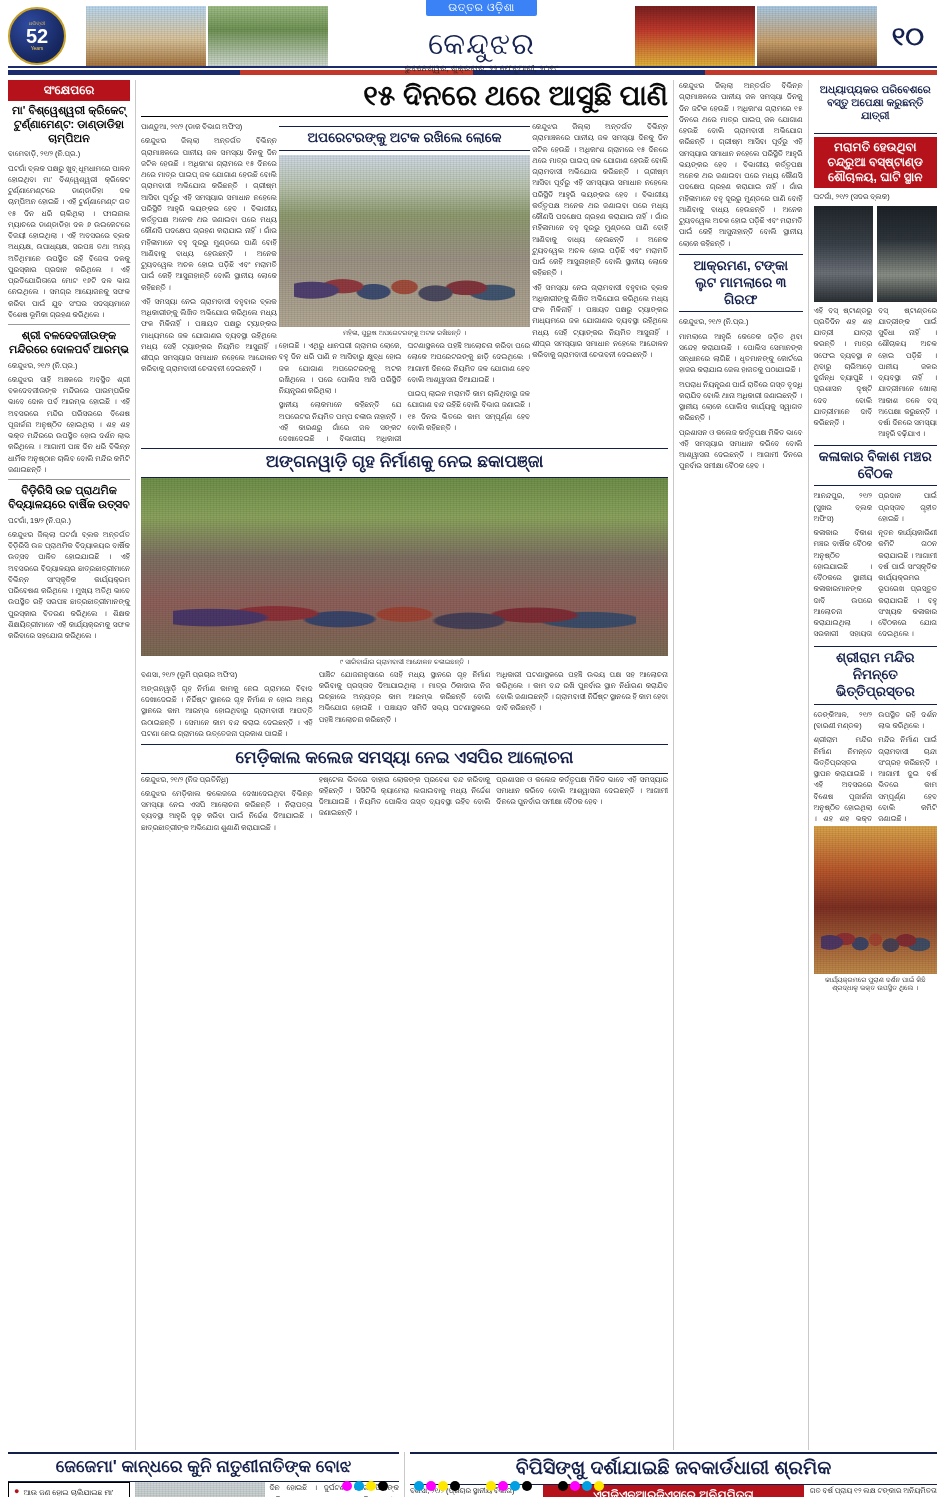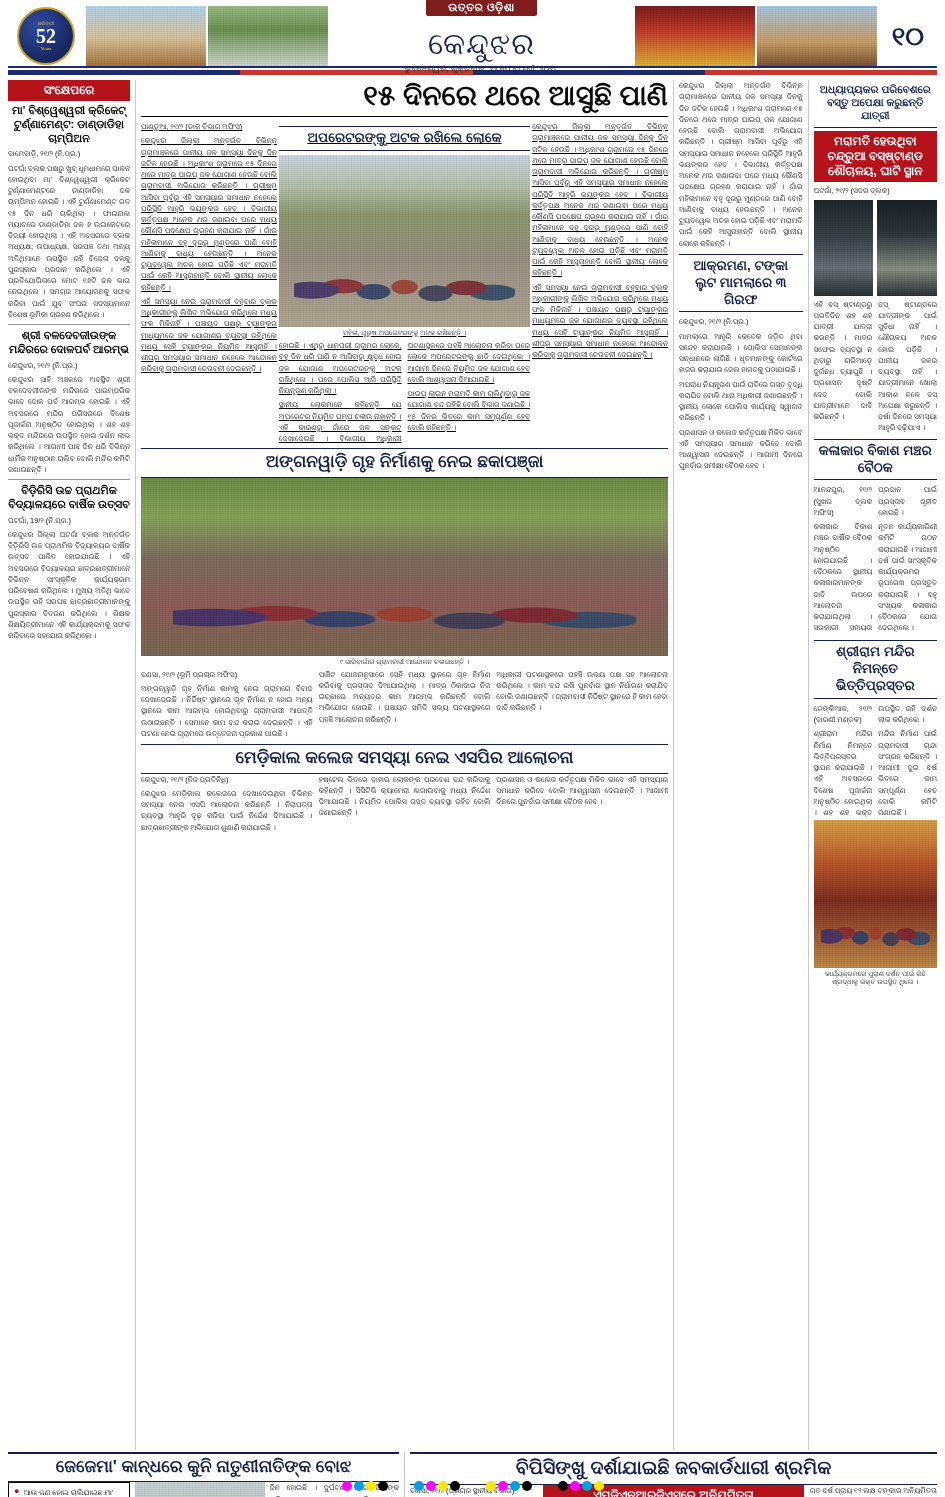--- a/index.html
+++ b/index.html
@@ -22,21 +22,21 @@
   
   .masthead {
     display: flex;
     align-items: stretch;
     border-bottom: 2px solid #1b2b6b;
     height: 62px;
     gap: 2px;
   }
   .mh-logo {
     width: 76px;
-    display: flex; align-items: center; justify-content: center; font-family: Liberation Serif, serif;
+    display: flex; align-items: center; justify-content: flex-start;
   }
   .logo-circle {
     width: 58px; height: 58px; border-radius: 50%;
     background: radial-gradient(circle at 35% 30%, #2f4ba0, #16265e 70%);
     color: #ffd24a;
     display: flex; flex-direction: column; align-items: center; justify-content: center;
     border: 2px solid #c8a227;
     line-height: 1;
   }
   .logo-top { font-size: 5px; letter-spacing: .2px; }
@@ -57,23 +57,23 @@
     background: linear-gradient(180deg,#7a1f1f 0%,#c0392b 40%,#e0b23a 100%);
   }
   .mh-img.temple2 {
     background: linear-gradient(180deg,#a9c9e3 0%,#c9a06b 60%,#7c5330 100%);
   }
   .mh-center {
     flex: 1 1 auto;
     display: flex; flex-direction: column; align-items: center; justify-content: center;
   }
   .mh-region {
-    background: #7f1d1d; color: #fff;
+    background: #3b82f6; color: #fff;
     font-size: 11px; padding: 2px 22px; border-radius: 2px;
-    margin-bottom: 13px; letter-spacing: .5px; font-weight: bold;
+    margin-bottom: 13px; letter-spacing: .5px;
   }
   .mh-title {
     font-size: 30px; font-weight: normal; color: #15224f;
     letter-spacing: 1px; line-height: 1;
   }
   .mh-date {
     font-size: 8.5px; color: #222; margin-top: 4px;
   }
   .mh-page {
     width: 58px; display: flex; align-items: center; justify-content: center;
@@ -222,21 +222,21 @@
       <p class="txt">କେନ୍ଦୁଝର ସାହି ଅଞ୍ଚଳରେ ଅବସ୍ଥିତ ଶ୍ରୀ ବଳଦେବଜୀଉଙ୍କ ମନ୍ଦିରରେ ପାରମ୍ପରିକ ଭାବେ ଦୋଳ ପର୍ବ ଆରମ୍ଭ ହୋଇଛି । ଏହି ଅବସରରେ ମନ୍ଦିର ପରିସରରେ ବିଶେଷ ପୂଜାର୍ଚ୍ଚନା ଅନୁଷ୍ଠିତ ହୋଇଥିଲା । ଶହ ଶହ ଭକ୍ତ ମନ୍ଦିରରେ ଉପସ୍ଥିତ ହୋଇ ଦର୍ଶନ ଲାଭ କରିଥିଲେ । ଆଗାମୀ ପାଞ୍ଚ ଦିନ ଧରି ବିଭିନ୍ନ ଧାର୍ମିକ ଅନୁଷ୍ଠାନ ଚାଲିବ ବୋଲି ମନ୍ଦିର କମିଟି ଜଣାଇଛନ୍ତି ।</p>
       <div class="hr-thin"></div>
       <div class="sub-head">ବିଡ଼ିରିସି ଉଚ୍ଚ ପ୍ରାଥମିକ ବିଦ୍ୟାଳୟରେ ବାର୍ଷିକ ଉତ୍ସବ</div>
       <p class="txt">ଘଟଗାଁ, 19/୨ (ନି.ପ୍ର.)</p>
       <p class="txt">କେନ୍ଦୁଝର ଜିଲ୍ଲା ଘଟଗାଁ ବ୍ଲକ ଅନ୍ତର୍ଗତ ବିଡ଼ିରିସି ଉଚ୍ଚ ପ୍ରାଥମିକ ବିଦ୍ୟାଳୟର ବାର୍ଷିକ ଉତ୍ସବ ପାଳିତ ହୋଇଯାଇଛି । ଏହି ଅବସରରେ ବିଦ୍ୟାଳୟର ଛାତ୍ରଛାତ୍ରୀମାନେ ବିଭିନ୍ନ ସାଂସ୍କୃତିକ କାର୍ଯ୍ୟକ୍ରମ ପରିବେଷଣ କରିଥିଲେ । ମୁଖ୍ୟ ଅତିଥି ଭାବେ ଉପସ୍ଥିତ ରହି ସରପଞ୍ଚ ଛାତ୍ରଛାତ୍ରୀମାନଙ୍କୁ ପୁରସ୍କାର ବିତରଣ କରିଥିଲେ । ଶିକ୍ଷକ ଶିକ୍ଷୟିତ୍ରୀମାନେ ଏହି କାର୍ଯ୍ୟକ୍ରମକୁ ସଫଳ କରିବାରେ ସହଯୋଗ କରିଥିଲେ ।</p>
     </div>
 
     <div class="col span4 colrule">
       <div class="main-headline">୧୫ ଦିନରେ ଥରେ ଆସୁଛି ପାଣି</div>
 
-      <div style="display:grid; grid-template-columns: 1fr 1.85fr 1fr; gap:2px;text-decoration:underline;">
+      <div style="display:grid; grid-template-columns: 1fr 1.85fr 1fr; gap:2px;">
 
         <div>
           <p class="txt">ପାଣ୍ଡୁଆ, ୨୧/୨ (ଡାକ ବିଭାଗ ଅଫିସ)</p>
           <p class="txt">କେନ୍ଦୁଝର ଜିଲ୍ଲା ଅନ୍ତର୍ଗତ ବିଭିନ୍ନ ଗ୍ରାମାଞ୍ଚଳରେ ପାନୀୟ ଜଳ ସମସ୍ୟା ଦିନକୁ ଦିନ ଜଟିଳ ହେଉଛି । ଅଧିକାଂଶ ଗ୍ରାମରେ ୧୫ ଦିନରେ ଥରେ ମାତ୍ର ପାଇପ୍ ଜଳ ଯୋଗାଣ ହେଉଛି ବୋଲି ଗ୍ରାମବାସୀ ଅଭିଯୋଗ କରିଛନ୍ତି । ଗ୍ରୀଷ୍ମ ଆସିବା ପୂର୍ବରୁ ଏହି ସମସ୍ୟାର ସମାଧାନ ନହେଲେ ପରିସ୍ଥିତି ଆହୁରି ଭୟଙ୍କର ହେବ । ବିଭାଗୀୟ କର୍ତ୍ତୃପକ୍ଷ ଅନେକ ଥର ଜଣାଇବା ପରେ ମଧ୍ୟ କୌଣସି ପଦକ୍ଷେପ ଗ୍ରହଣ କରାଯାଇ ନାହିଁ । ଗାଁର ମହିଳାମାନେ ବହୁ ଦୂରରୁ ମୁଣ୍ଡରେ ପାଣି ବୋହି ଆଣିବାକୁ ବାଧ୍ୟ ହେଉଛନ୍ତି । ଅନେକ ଟ୍ୟୁବୱେଲ ଅଚଳ ହୋଇ ପଡ଼ିଛି ଏବଂ ମରାମତି ପାଇଁ କେହି ଆସୁନାହାନ୍ତି ବୋଲି ସ୍ଥାନୀୟ ଲୋକେ କହିଛନ୍ତି ।</p>
           <p class="txt">ଏହି ସମସ୍ୟା ନେଇ ଗ୍ରାମବାସୀ ବହୁବାର ବ୍ଲକ ଅଧିକାରୀଙ୍କୁ ଲିଖିତ ଅଭିଯୋଗ କରିଥିଲେ ମଧ୍ୟ ଫଳ ମିଳିନାହିଁ । ପଞ୍ଚାୟତ ପକ୍ଷରୁ ଟ୍ୟାଙ୍କର ମାଧ୍ୟମରେ ଜଳ ଯୋଗାଣର ବ୍ୟବସ୍ଥା ରହିଥିଲେ ମଧ୍ୟ ସେହି ଟ୍ୟାଙ୍କର ନିୟମିତ ଆସୁନାହିଁ । ଶୀଘ୍ର ସମସ୍ୟାର ସମାଧାନ ନହେଲେ ଆନ୍ଦୋଳନ କରିବାକୁ ଗ୍ରାମବାସୀ ଚେତାବନୀ ଦେଇଛନ୍ତି ।</p>
         </div>
 
         <div>
           <div class="sec-head">ଅପରେଟରଙ୍କୁ ଅଟକ ରଖିଲେ ଲୋକେ</div>
           <div class="photo ph-street photo-grain photo-figs"></div>
@@ -284,21 +284,21 @@
     <div class="col colrule">
       <p class="txt">କେନ୍ଦୁଝର ଜିଲ୍ଲା ଅନ୍ତର୍ଗତ ବିଭିନ୍ନ ଗ୍ରାମାଞ୍ଚଳରେ ପାନୀୟ ଜଳ ସମସ୍ୟା ଦିନକୁ ଦିନ ଜଟିଳ ହେଉଛି । ଅଧିକାଂଶ ଗ୍ରାମରେ ୧୫ ଦିନରେ ଥରେ ମାତ୍ର ପାଇପ୍ ଜଳ ଯୋଗାଣ ହେଉଛି ବୋଲି ଗ୍ରାମବାସୀ ଅଭିଯୋଗ କରିଛନ୍ତି । ଗ୍ରୀଷ୍ମ ଆସିବା ପୂର୍ବରୁ ଏହି ସମସ୍ୟାର ସମାଧାନ ନହେଲେ ପରିସ୍ଥିତି ଆହୁରି ଭୟଙ୍କର ହେବ । ବିଭାଗୀୟ କର୍ତ୍ତୃପକ୍ଷ ଅନେକ ଥର ଜଣାଇବା ପରେ ମଧ୍ୟ କୌଣସି ପଦକ୍ଷେପ ଗ୍ରହଣ କରାଯାଇ ନାହିଁ । ଗାଁର ମହିଳାମାନେ ବହୁ ଦୂରରୁ ମୁଣ୍ଡରେ ପାଣି ବୋହି ଆଣିବାକୁ ବାଧ୍ୟ ହେଉଛନ୍ତି । ଅନେକ ଟ୍ୟୁବୱେଲ ଅଚଳ ହୋଇ ପଡ଼ିଛି ଏବଂ ମରାମତି ପାଇଁ କେହି ଆସୁନାହାନ୍ତି ବୋଲି ସ୍ଥାନୀୟ ଲୋକେ କହିଛନ୍ତି ।</p>
       <div class="sec-head">ଆକ୍ରମଣ, ଟଙ୍କା ଲୁଟ ମାମଲାରେ ୩ ଗିରଫ</div>
       <p class="txt">କେନ୍ଦୁଝର, ୨୧/୨ (ନି.ପ୍ର.)</p>
       <p class="txt">ମାମଲାରେ ଆହୁରି କେତେକ ଜଡ଼ିତ ଥିବା ସନ୍ଦେହ କରାଯାଉଛି । ପୋଲିସ ସେମାନଙ୍କ ସନ୍ଧାନରେ ଲାଗିଛି । ଧୃତମାନଙ୍କୁ କୋର୍ଟରେ ହାଜର କରାଯାଇ ଜେଲ ହାଜତକୁ ପଠାଯାଇଛି ।</p>
       <p class="txt">ଅପରାଧ ନିୟନ୍ତ୍ରଣ ପାଇଁ ରାତିରେ ଗସ୍ତ ବୃଦ୍ଧି କରାଯିବ ବୋଲି ଥାନା ଅଧିକାରୀ ଜଣାଇଛନ୍ତି । ସ୍ଥାନୀୟ ଲୋକେ ପୋଲିସ କାର୍ଯ୍ୟକୁ ସ୍ୱାଗତ କରିଛନ୍ତି ।</p>
       <p class="txt">ପ୍ରଶାସନ ଓ କଲେଜ କର୍ତ୍ତୃପକ୍ଷ ମିଳିତ ଭାବେ ଏହି ସମସ୍ୟାର ସମାଧାନ କରିବେ ବୋଲି ଆଶ୍ୱାସନା ଦେଇଛନ୍ତି । ଆଗାମୀ ଦିନରେ ପୁନର୍ବାର ସମୀକ୍ଷା ବୈଠକ ହେବ ।</p>
     </div>
 
     <div class="col colrule">
-      <div class="sub-head" style="color:#14204a;font-size:10.5px;border-bottom:1px solid #14204a;padding-bottom:5px;">ଅଧ୍ୟାପ୍ୟକର ପରିବେଶରେ ବସ୍ତୁ ଅପେକ୍ଷା କରୁଛନ୍ତି ଯାତ୍ରୀ</div>
+      <div class="sub-head" style="color:#14204a;font-size:10.5px;border-bottom:1px solid #14204a;padding-bottom:11px;">ଅଧ୍ୟାପ୍ୟକର ପରିବେଶରେ ବସ୍ତୁ ଅପେକ୍ଷା କରୁଛନ୍ତି ଯାତ୍ରୀ</div>
       <div class="red-head">ମରାମତି ହେଉଥିବା ଚନ୍ଦ୍ରୁଆ ବସ୍ଷ୍ଟାଣ୍ଡ ଶୌଚାଳୟ, ଘାଟି ସ୍ଥାନ</div>
       <p class="txt" style="margin-top:3px">ଘଟଗାଁ, ୨୧/୨ (ସଦର ବ୍ଲକ)</p>
       <div style="display:flex;gap:4px;">
         <div class="photo ph-night photo-grain" style="flex:1"></div>
         <div class="photo ph-night2 photo-grain" style="flex:1"></div>
       </div>
       <div class="two-col-flow" style="margin-top:3px;">
         <p class="txt">ଏହି ବସ୍ ଷ୍ଟାଣ୍ଡରୁ ପ୍ରତିଦିନ ଶହ ଶହ ଯାତ୍ରୀ ଯାତ୍ରା କରନ୍ତି । ମାତ୍ର ସଫେଇ ବ୍ୟବସ୍ଥା ନ ଥିବାରୁ ଚାରିଆଡ଼େ ଦୁର୍ଗନ୍ଧ ବ୍ୟାପୁଛି । ପ୍ରଶାସନ ଦୃଷ୍ଟି ଦେବ ବୋଲି ଯାତ୍ରୀମାନେ ଦାବି କରିଛନ୍ତି ।</p>
         <p class="txt">ବସ୍ ଷ୍ଟାଣ୍ଡରେ ଯାତ୍ରୀଙ୍କ ପାଇଁ ସୁବିଧା ନାହିଁ । ଶୌଚାଳୟ ଅଚଳ ହୋଇ ପଡ଼ିଛି । ପାନୀୟ ଜଳର ବ୍ୟବସ୍ଥା ନାହିଁ । ଯାତ୍ରୀମାନେ ଖୋଲା ଆକାଶ ତଳେ ବସ୍ ଅପେକ୍ଷା କରୁଛନ୍ତି । ବର୍ଷା ଦିନରେ ସମସ୍ୟା ଆହୁରି ବଢ଼ିଯାଏ ।</p>
       </div>

